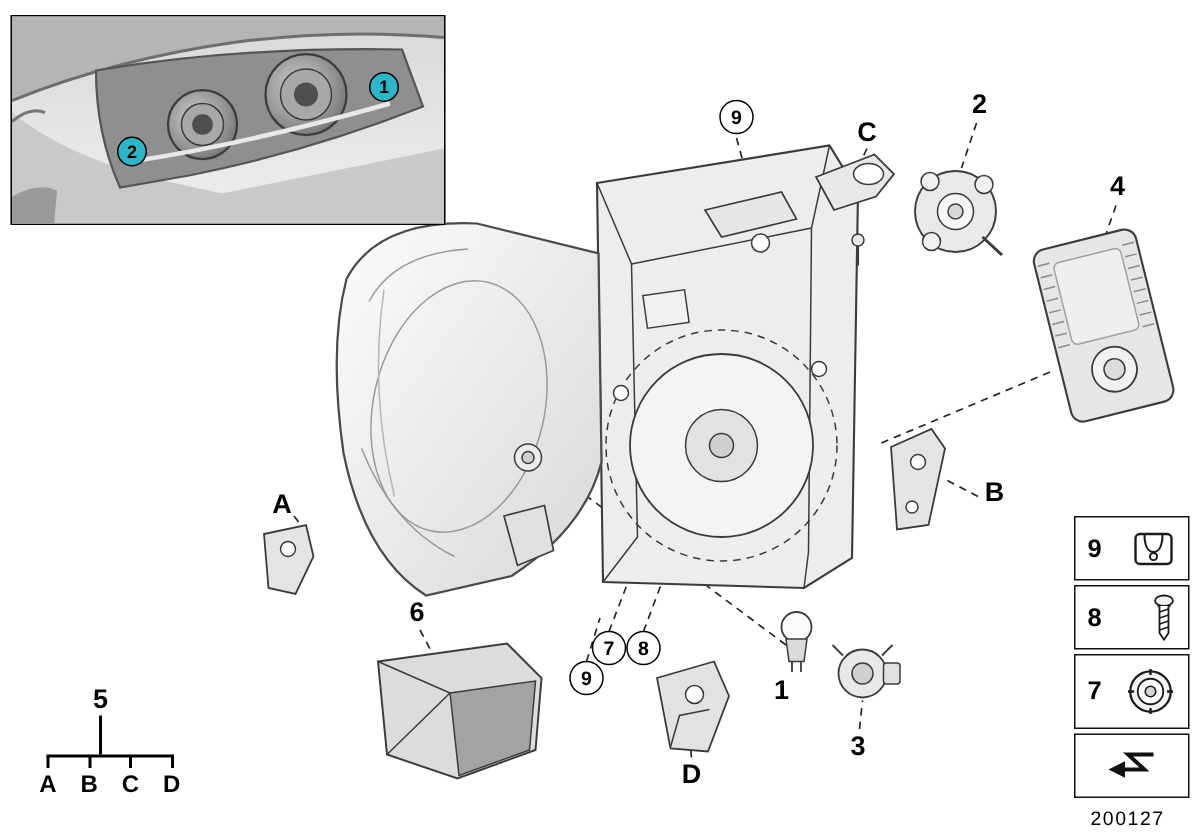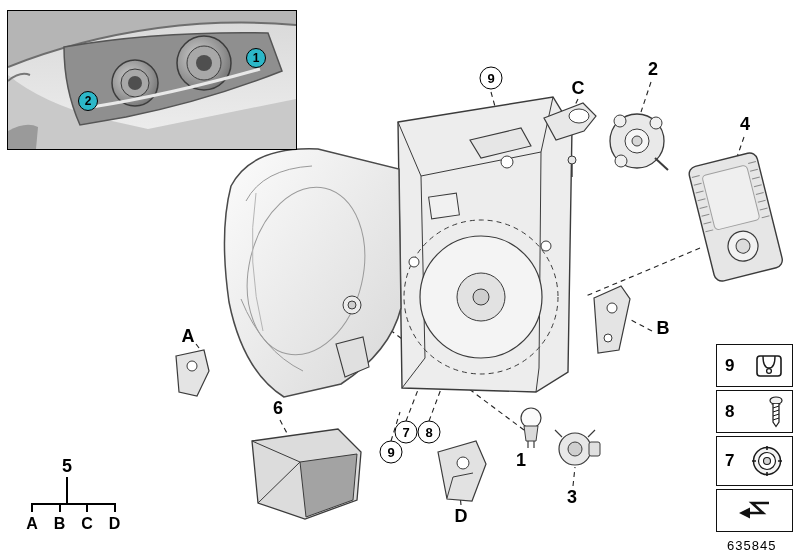--- a/index.html
+++ b/index.html
@@ -248,19 +248,19 @@
       </svg>
     </div>
     <div class="f-box arrow-box">
       <svg class="f-icon" width="34" height="26" viewBox="0 0 34 26">
         <path d="M31 5 H14 L25 15 H11" fill="none" stroke="#111" stroke-width="2.6"></path>
         <path d="M12 9.5 L1 15 L12 20.5 Z" fill="#111"></path>
       </svg>
     </div>
   </div>
 
-  <div id="doc-number">635845</div>
+  <div id="doc-number">200127</div>
 
 <div class="legend-line" style="left: 31px; top: 504px; width: 2px; height: 8px;"></div>
     <div class="legend-line" style="left: 58.5px; top: 504px; width: 2px; height: 8px;"></div>
     <div class="legend-line" style="left: 86px; top: 504px; width: 2px; height: 8px;"></div>
     <div class="legend-line" style="left: 113.5px; top: 504px; width: 2px; height: 8px;"></div>
   </div>
 
 </body></html>

